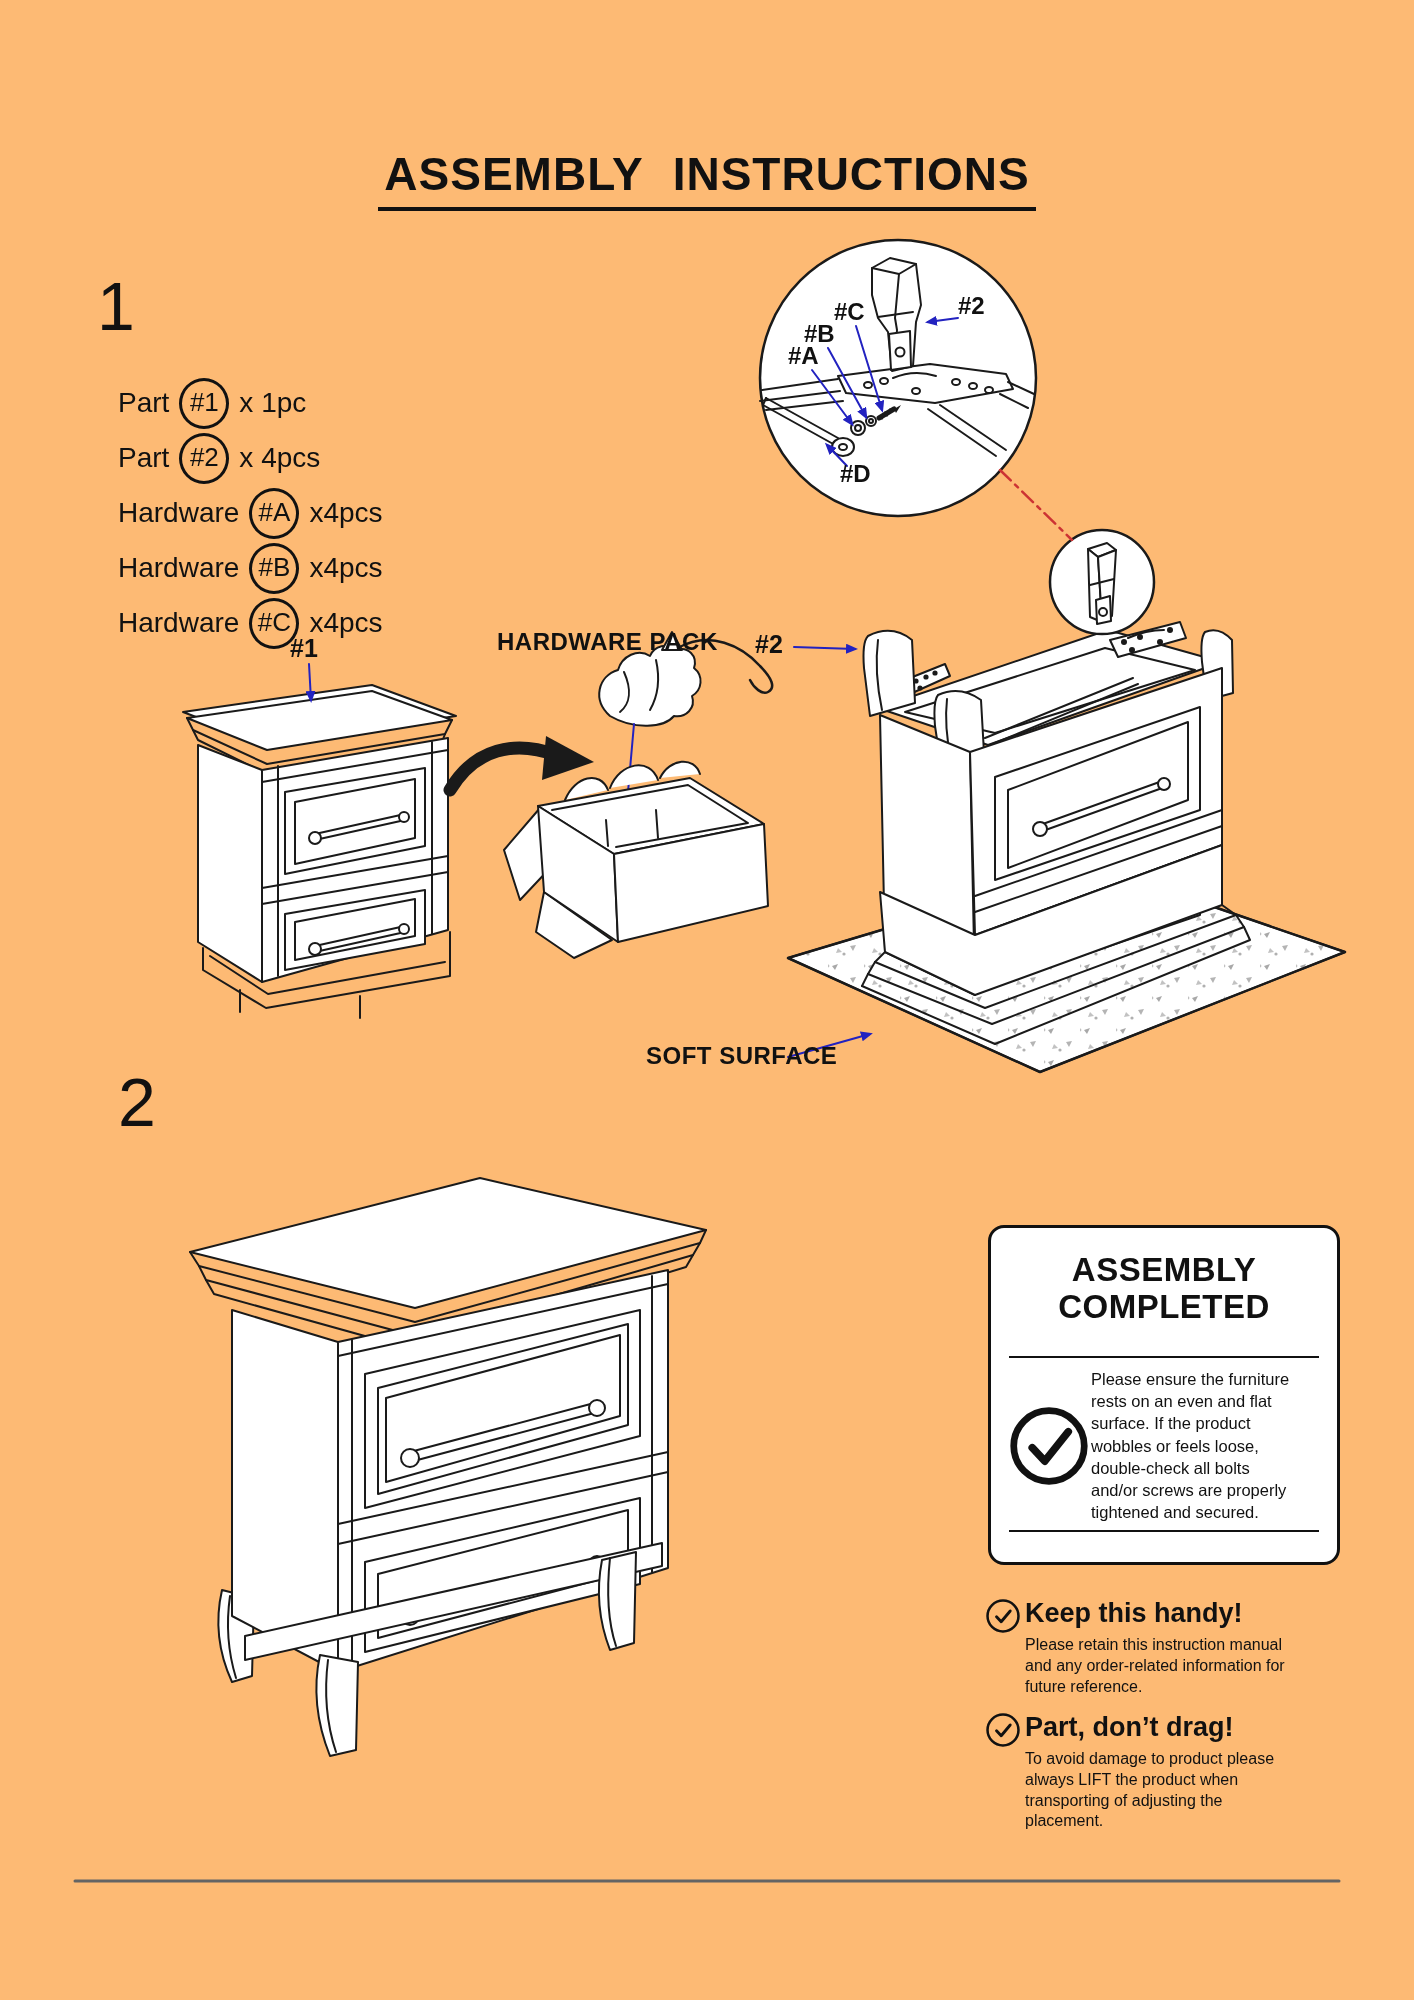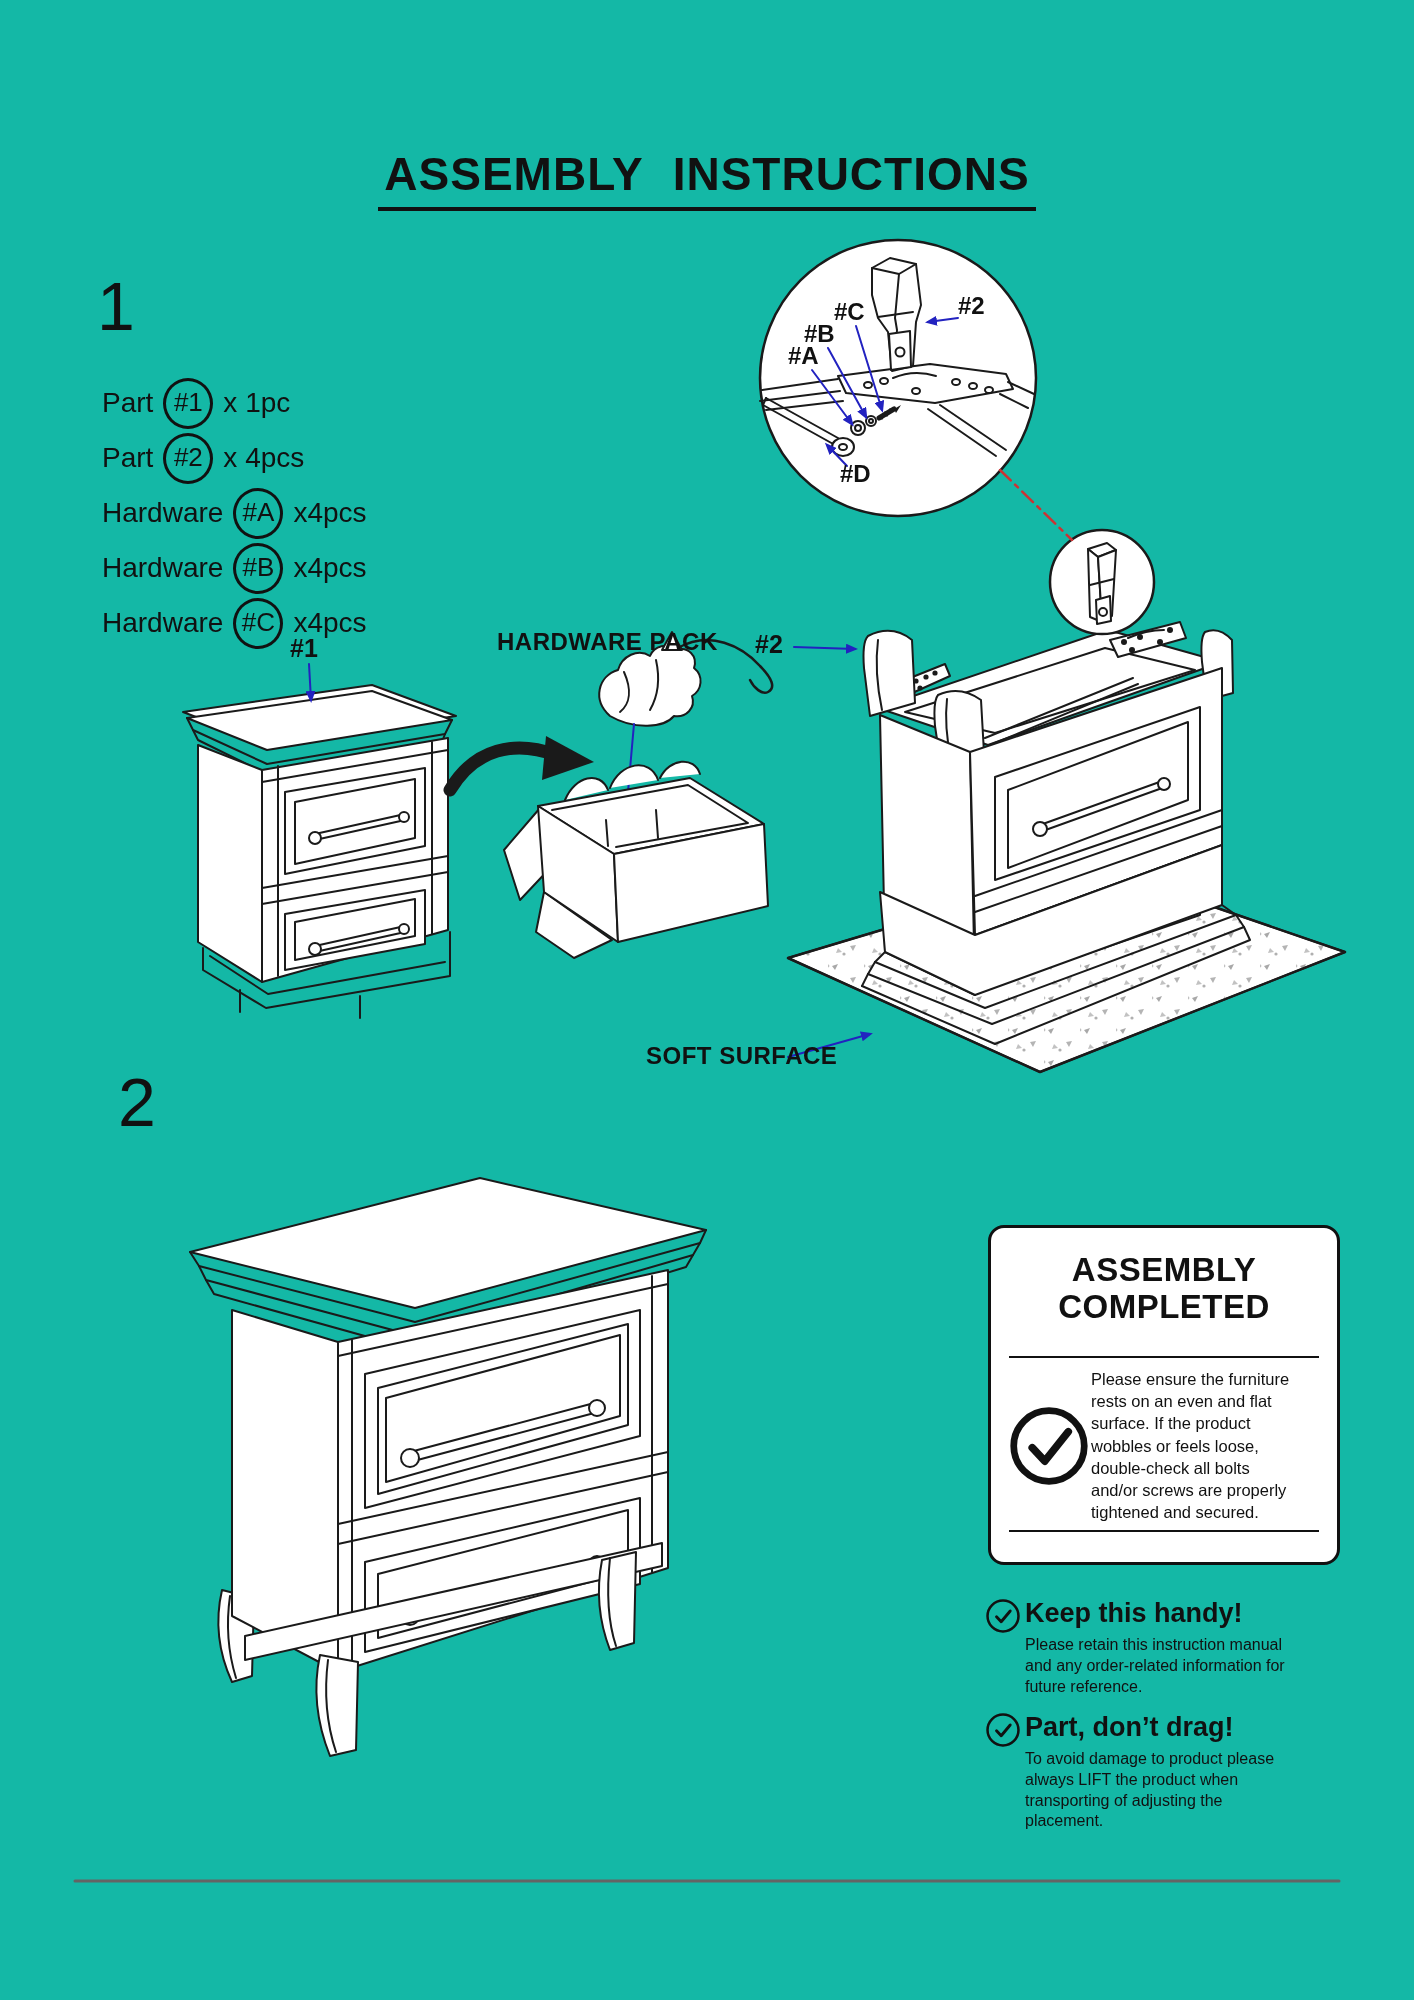--- a/index.html
+++ b/index.html
@@ -1,29 +1,29 @@
 <!DOCTYPE html>
 <html><head>
 <meta charset="utf-8">
 <style>
   html,body{margin:0;padding:0;background:#e8e8e8;}
   .page{
-    position:relative;width:1414px;height:2000px;margin:0 auto;background:#14b8a6;
+    position:relative;width:1414px;height:2000px;margin:0 auto;background:#fdba74;
     font-family:"Liberation Sans", sans-serif;color:#111;overflow:hidden;
   }
   .abs{position:absolute;}
   .page-title{
     top:150px;left:0;right:0;text-align:center;
   }
   .page-title span{
     display:inline-block;font-size:46px;font-weight:bold;letter-spacing:1px;word-spacing:16px;
     border-bottom:4px solid #111;padding:0 6px 9px 6px;line-height:1.05;
   }
   .step-number{font-size:68px;line-height:1;font-weight:400;}
-  .parts-row{display:flex;align-items:center;height:50px;font-size:28px;left:102px;text-align:center;}
+  .parts-row{display:flex;align-items:center;height:50px;font-size:28px;left:118px;text-align:center;}
   .circ-ref{
     display:inline-flex;align-items:center;justify-content:center;
     width:44px;height:44px;border:3px solid #111;border-radius:50%;
     font-size:26px;margin:0 10px;flex:0 0 auto;padding-bottom:1px;
   }
   .dlabel{font-weight:bold;font-size:24px;line-height:1;white-space:nowrap;}
   .dlabel.big{font-size:25px;}
   .completion-box{
     left:988px;top:1225px;width:352px;height:340px;border:3px solid #111;border-radius:16px;
     box-sizing:border-box;background:#fff;

